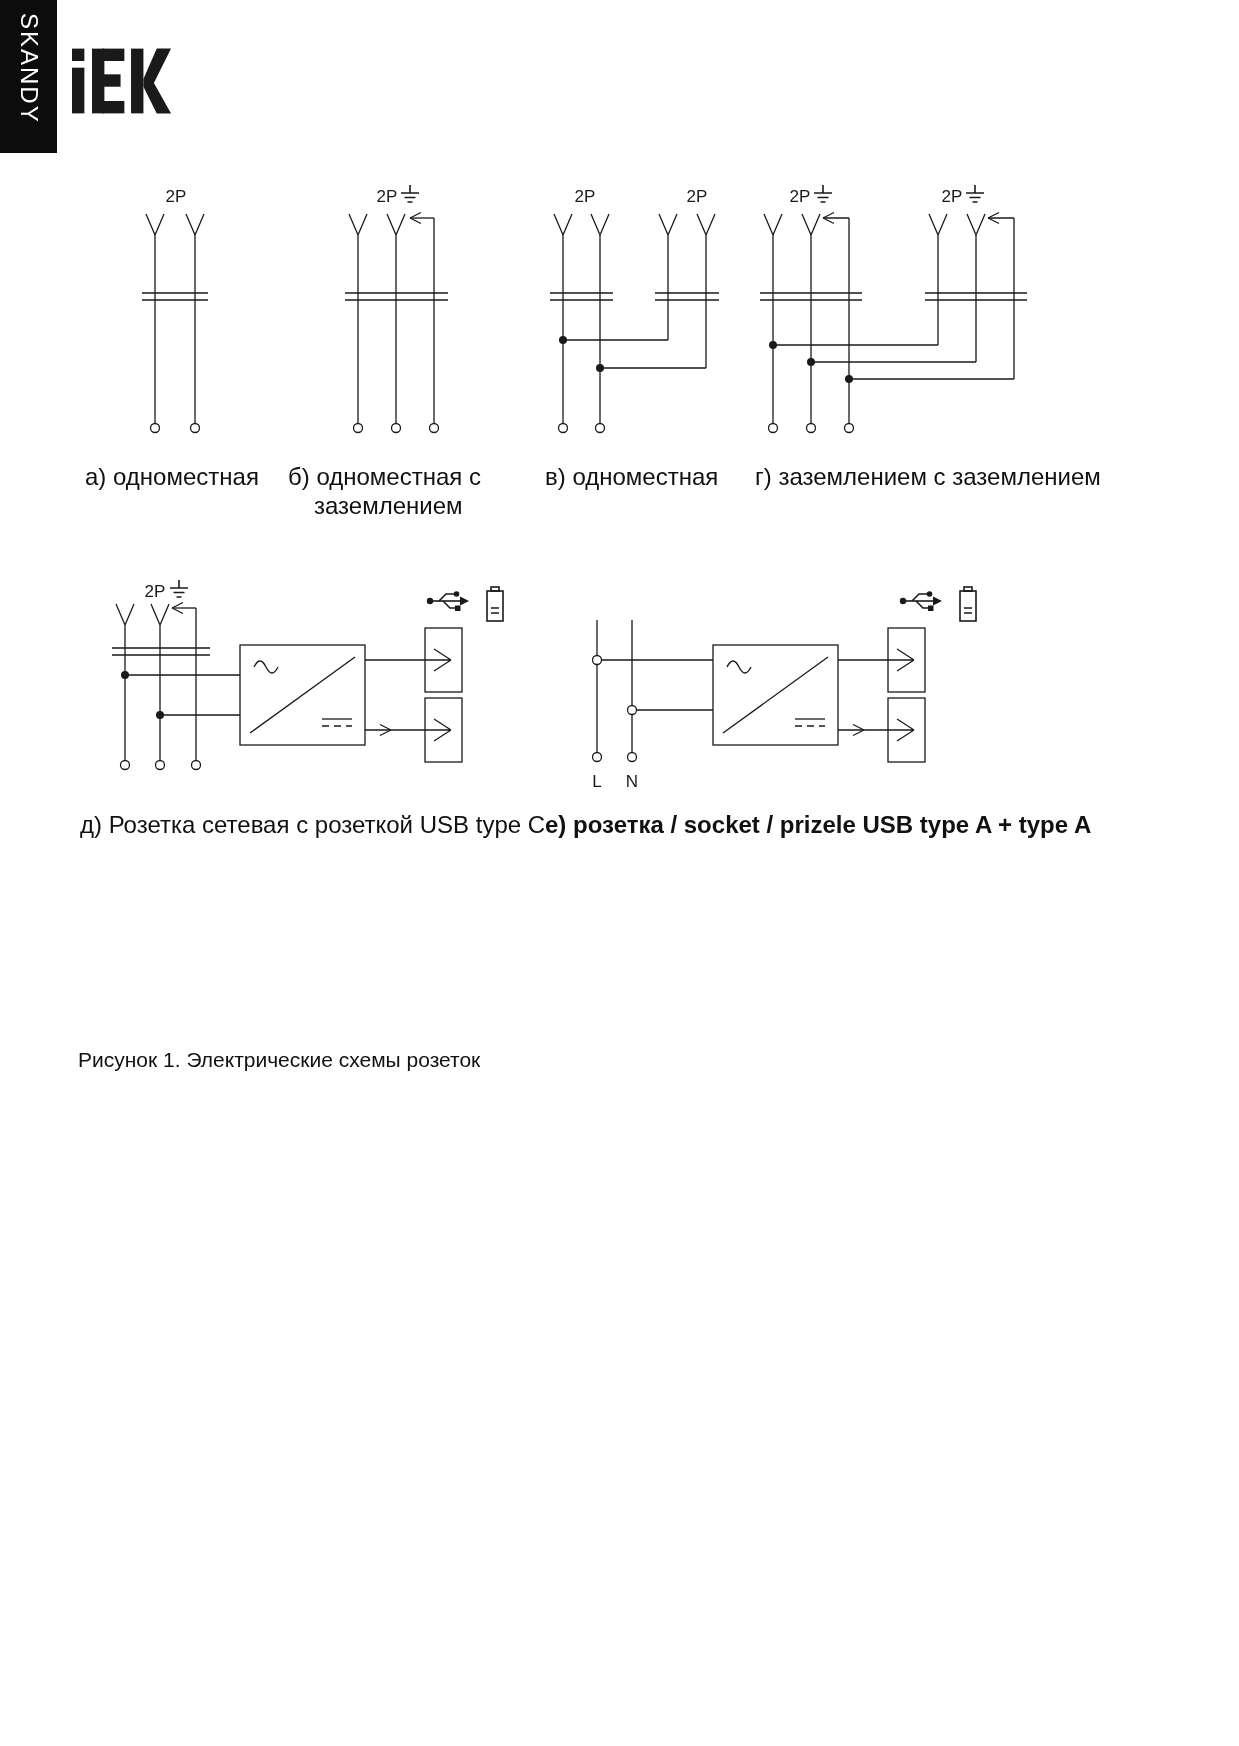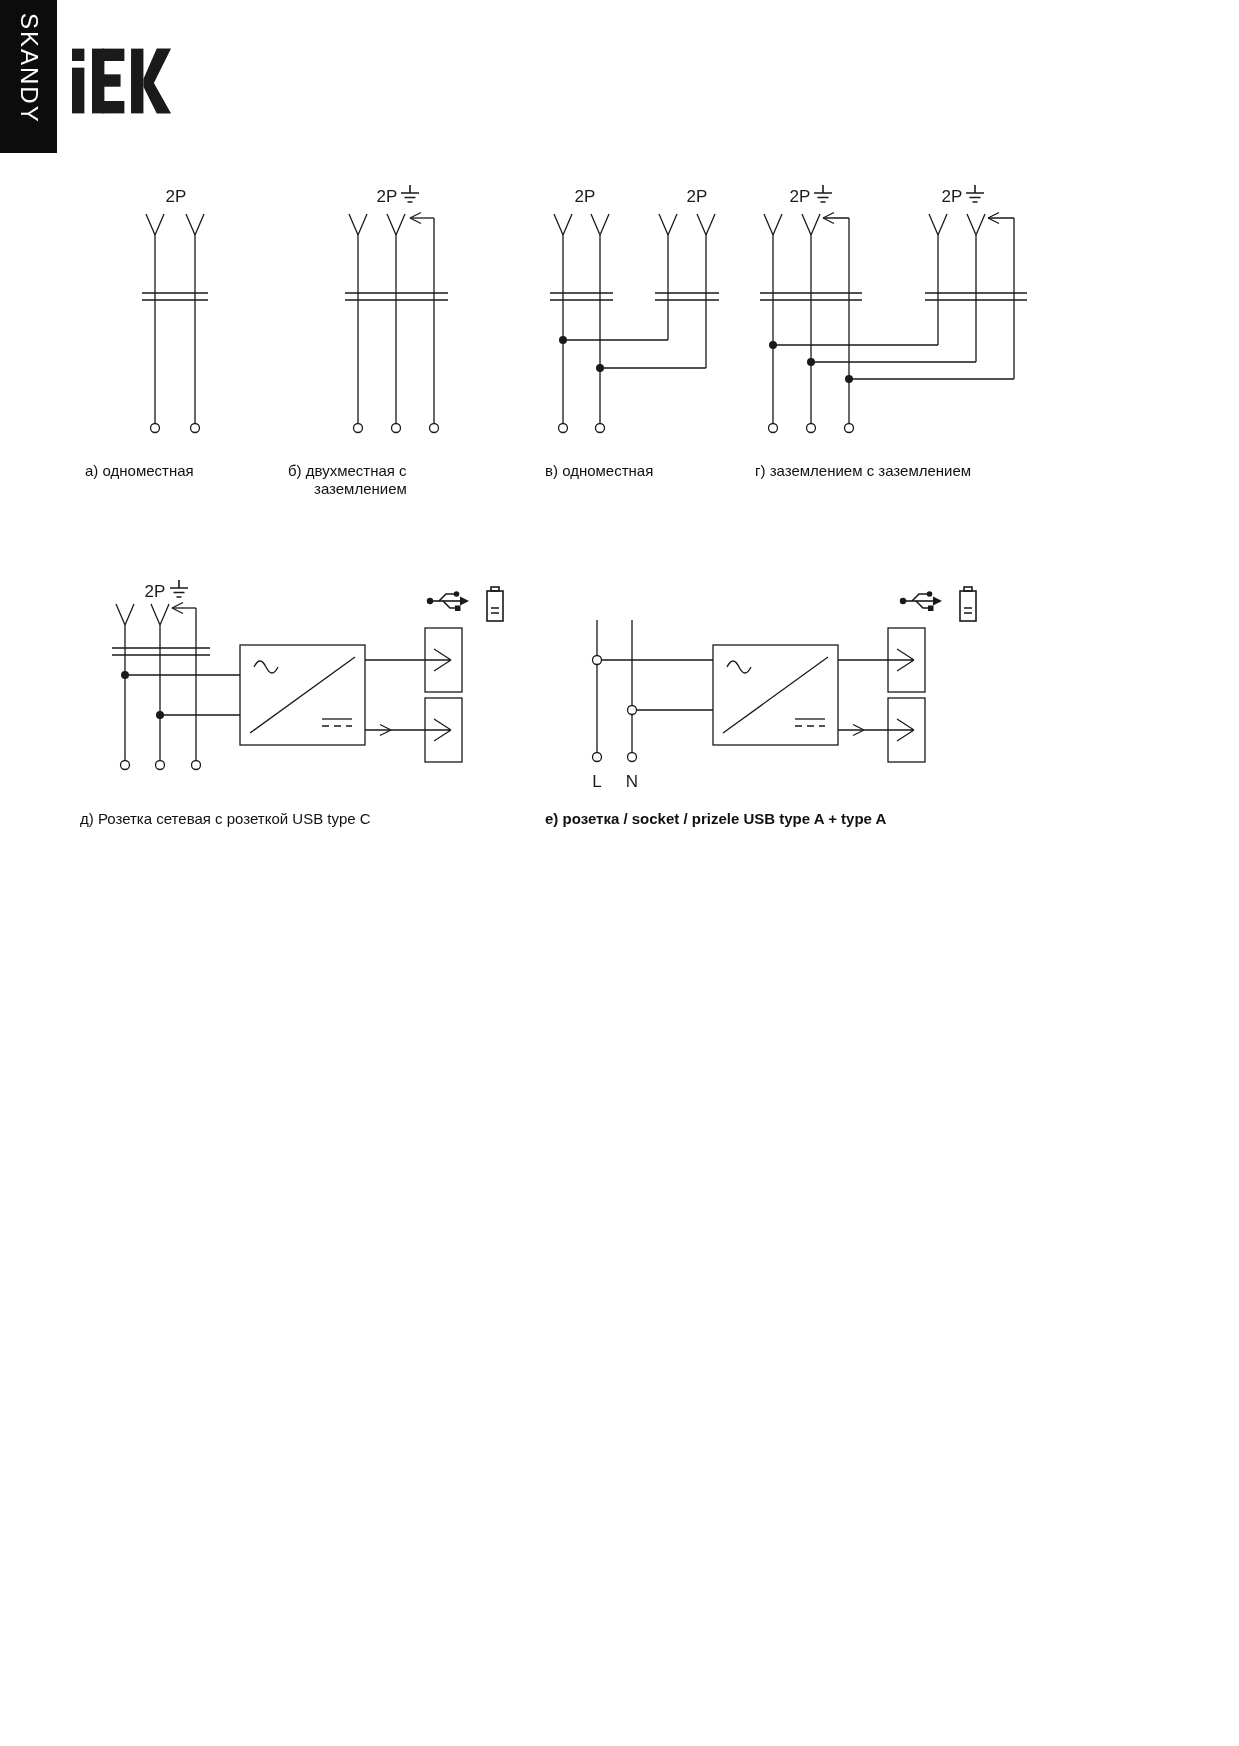--- a/index.html
+++ b/index.html
@@ -9,21 +9,21 @@
         display:flex;justify-content:center;}
   .series-tab span{writing-mode:vertical-rl;color:#fff;font-size:24px;letter-spacing:2px;padding-top:13px;}
   .logo{position:absolute;left:72px;top:48px;}
   .diagram{position:absolute;}
   .ln{stroke:#1a1a1a;stroke-width:1.3;fill:none;}
   .lnf{stroke:#1a1a1a;stroke-width:1.6;fill:none;}
   .term{stroke:#1a1a1a;stroke-width:1.3;fill:#fff;}
   .dotf{fill:#1a1a1a;stroke:none;}
   .blk{fill:#1a1a1a;stroke:none;}
   text.pole{font-size:17px;fill:#1a1a1a;}
-  .cap{position:absolute;font-size:15px;line-height:1.22;color:#111;}
+  .cap{position:absolute;font-size:24px;line-height:1.22;color:#111;}
   .hang{text-indent:-26px;padding-left:26px;}
   .figure-caption{position:absolute;font-size:21px;color:#111;}
 </style>
 </head>
 <body>
 
 <div class="page">
 
   <div class="series-tab">
     <span>SKANDY</span>
@@ -187,20 +187,21 @@
       <use href="#term" x="27" y="182"></use>
       <use href="#term" x="62" y="182"></use>
       <text class="pole" x="27" y="212" text-anchor="middle">L</text>
       <text class="pole" x="62" y="212" text-anchor="middle">N</text>
       <use href="#usbsym" x="330" y="14"></use>
       <use href="#battsym" x="390" y="12"></use>
     </svg>
   </div>
 
   <div class="cap" style="left:85px;top:462px;">а) одноместная</div>
-  <div class="cap hang" style="left:288px;top:462px;width:180px;">б) двухместная с заземлением</div>
+  <div class="cap hang" style="left:288px;top:462px;width:180px;">б) одноместная с заземлением</div>
   <div class="cap" style="left:545px;top:462px;">в) одноместная</div>
   <div class="cap" style="left:755px;top:462px;">г) заземлением с заземлением</div>
   <div class="cap" style="left:80px;top:810px;">д) Розетка сетевая с розеткой USB type C</div>
   <div class="cap" style="left:545px;top:810px;font-weight:bold;">е) розетка / socket / prizele USB type A + type A</div>
 
+  <div class="figure-caption" style="left:78px;top:1048px;">Рисунок 1. Электрические схемы розеток</div>
 
 </div>
 
 </body></html>

